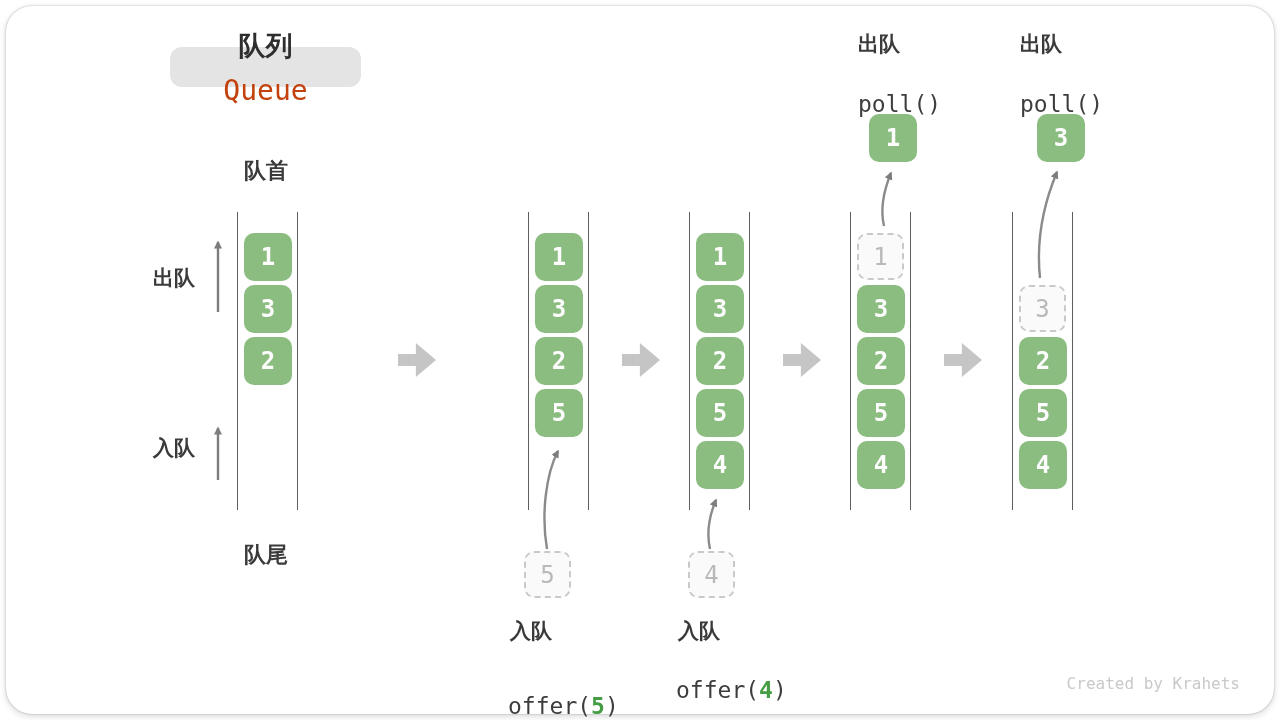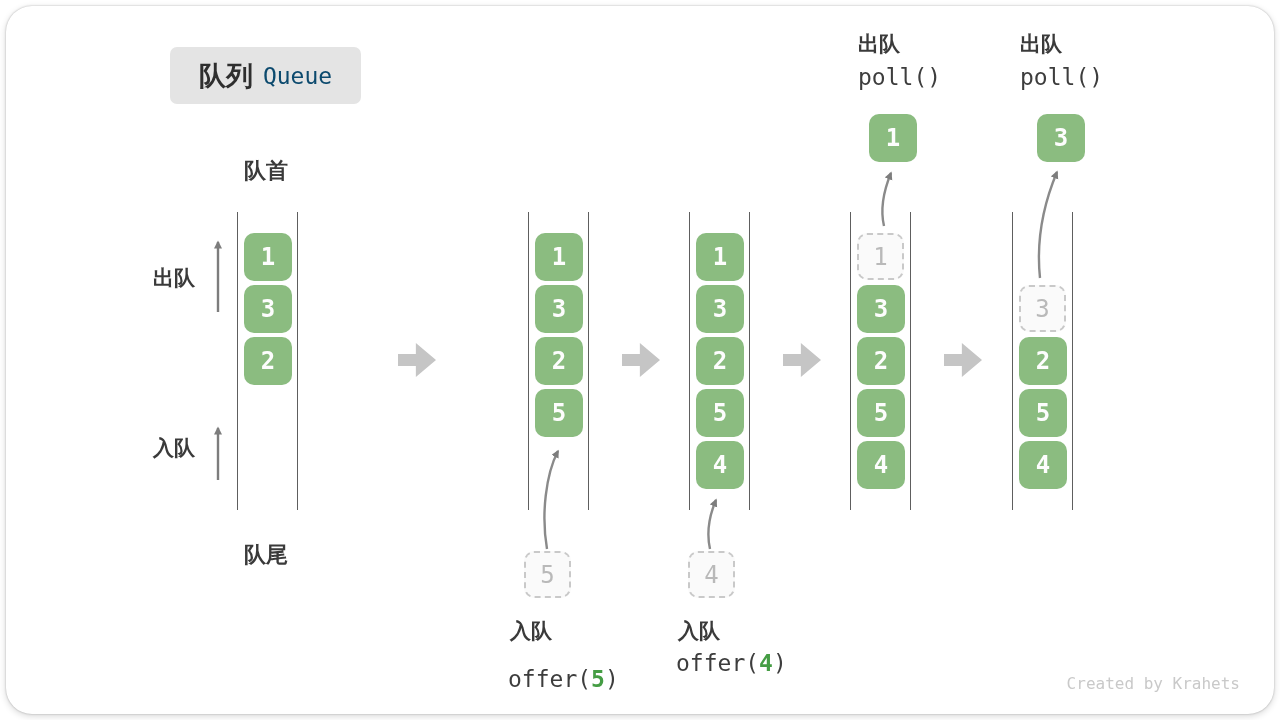--- a/index.html
+++ b/index.html
@@ -1,33 +1,33 @@
 <!DOCTYPE html>
 <html><head>
 <meta charset="utf-8">
 <style>
   html,body{margin:0;padding:0;background:#ffffff;}
   .canvas{position:relative;width:1280px;height:720px;font-family:"Liberation Sans",sans-serif;overflow:hidden;}
   .card{position:absolute;left:6px;top:6px;right:6px;bottom:6px;background:#ffffff;border-radius:26px;
         box-shadow:0 0 2px rgba(0,0,0,0.28),0 2px 7px rgba(0,0,0,0.16);}
-  .badge{position:absolute;left:170px;top:47px;width:191px;height:57px;background:#e4e4e4;border-radius:7px;
-         display:flex;align-items:center;justify-content:center;gap:10px;}
+  .badge{position:absolute;left:170px;top:47px;width:191px;height:40px;background:#e4e4e4;border-radius:12px;
+         display:flex;align-items:center;justify-content:center;gap:10px;flex-direction:column;}
   .badge-zh{font-size:27px;font-weight:bold;color:#2e2e2e;}
-  .badge-en{font-size:23px;font-family:"DejaVu Sans Mono",monospace;color:#0c4a6e;}
+  .badge-en{font-size:28px;font-family:"DejaVu Sans Mono",monospace;color:#c2410c;}
   .lbl{position:absolute;font-size:22px;font-weight:bold;color:#3a3a3a;white-space:nowrap;}
   .rail{position:absolute;top:212px;width:59px;height:298px;border-left:1.5px solid #5e5e5e;border-right:1.5px solid #5e5e5e;}
   .cell{position:absolute;width:48px;height:48px;border-radius:10px;background:#8bbc80;color:#fdfdfd;
         display:flex;align-items:center;justify-content:center;font-family:"DejaVu Sans Mono",monospace;
         font-size:24px;font-weight:600;}
   .cell.dashed{background:#fafafa;border:2.5px dashed #c9c9c9;color:#b9b9b9;width:43px;height:43px;font-weight:500;}
   .r0{top:233px;} .r1{top:285px;} .r2{top:337px;} .r3{top:389px;} .r4{top:441px;}
   .blockarrow{position:absolute;top:343px;width:38px;height:34px;background:#c5c5c5;
         clip-path:polygon(0% 32%,47% 32%,47% 0%,100% 50%,47% 100%,47% 68%,0% 68%);}
   .oplabel{position:absolute;font-size:21px;font-weight:bold;color:#3a3a3a;white-space:nowrap;}
-  .opcode{position:absolute;font-size:23px;font-family:"DejaVu Sans Mono",monospace;color:#3d3d3d;white-space:nowrap;}
+  .opcode{position:absolute;font-size:23px;font-family:"DejaVu Sans Mono",monospace;color:#3d3d3d;white-space:nowrap;margin-top:27px;}
   .opcode .green{color:#459d44;font-weight:bold;}
   .overlay{position:absolute;left:0;top:0;pointer-events:none;}
   .footer{position:absolute;right:40px;top:674px;font-family:"DejaVu Sans Mono",monospace;font-size:16px;color:#c9c9c9;}
 </style>
 </head>
 <body>
 
 <div class="canvas">
   <div class="card"></div>
 

